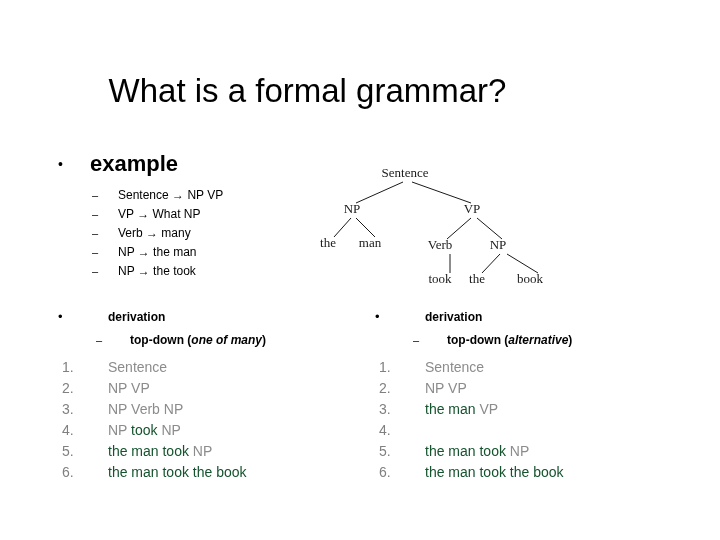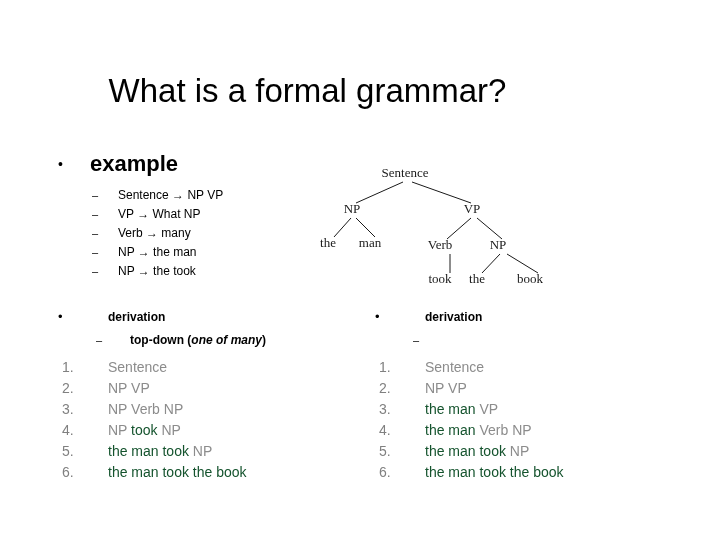--- a/index.html
+++ b/index.html
@@ -262,37 +262,37 @@
     </div>
 </div>
 
 <div class="derivation-col" id="derivation-right">
   <div class="deriv-bullet-row">
     <span class="deriv-bullet-mark">•</span>
     <span class="deriv-bullet-label">derivation</span>
   </div>
   <div class="deriv-sub-row">
     <span class="deriv-sub-dash">–</span>
+    <span class="deriv-sub-label" id="deriv-right-sub">top-down (<i>alternative</i>)</span>
   </div>
   <div class="deriv-steps" id="deriv-right-steps">
       <div class="deriv-step">
         <span class="deriv-num">1.</span>
         <span class="deriv-body"><span class="tok-nonterm">Sentence</span></span>
       </div>
       <div class="deriv-step">
         <span class="deriv-num">2.</span>
         <span class="deriv-body"><span class="tok-nonterm">NP VP</span></span>
       </div>
       <div class="deriv-step">
         <span class="deriv-num">3.</span>
         <span class="deriv-body"><span class="tok-term">the man </span><span class="tok-nonterm">VP</span></span>
       </div>
       <div class="deriv-step">
         <span class="deriv-num">4.</span>
-        <span class="deriv-body"><span class="tok-term">the man </span><span class="tok-nonterm">Verb NP</span></span>
       </div>
       <div class="deriv-step">
         <span class="deriv-num">5.</span>
         <span class="deriv-body"><span class="tok-term">the man took </span><span class="tok-nonterm">NP</span></span>
       </div>
       <div class="deriv-step">
         <span class="deriv-num">6.</span>
         <span class="deriv-body"><span class="tok-term">the man took the book</span></span>
       </div>
     </div>

